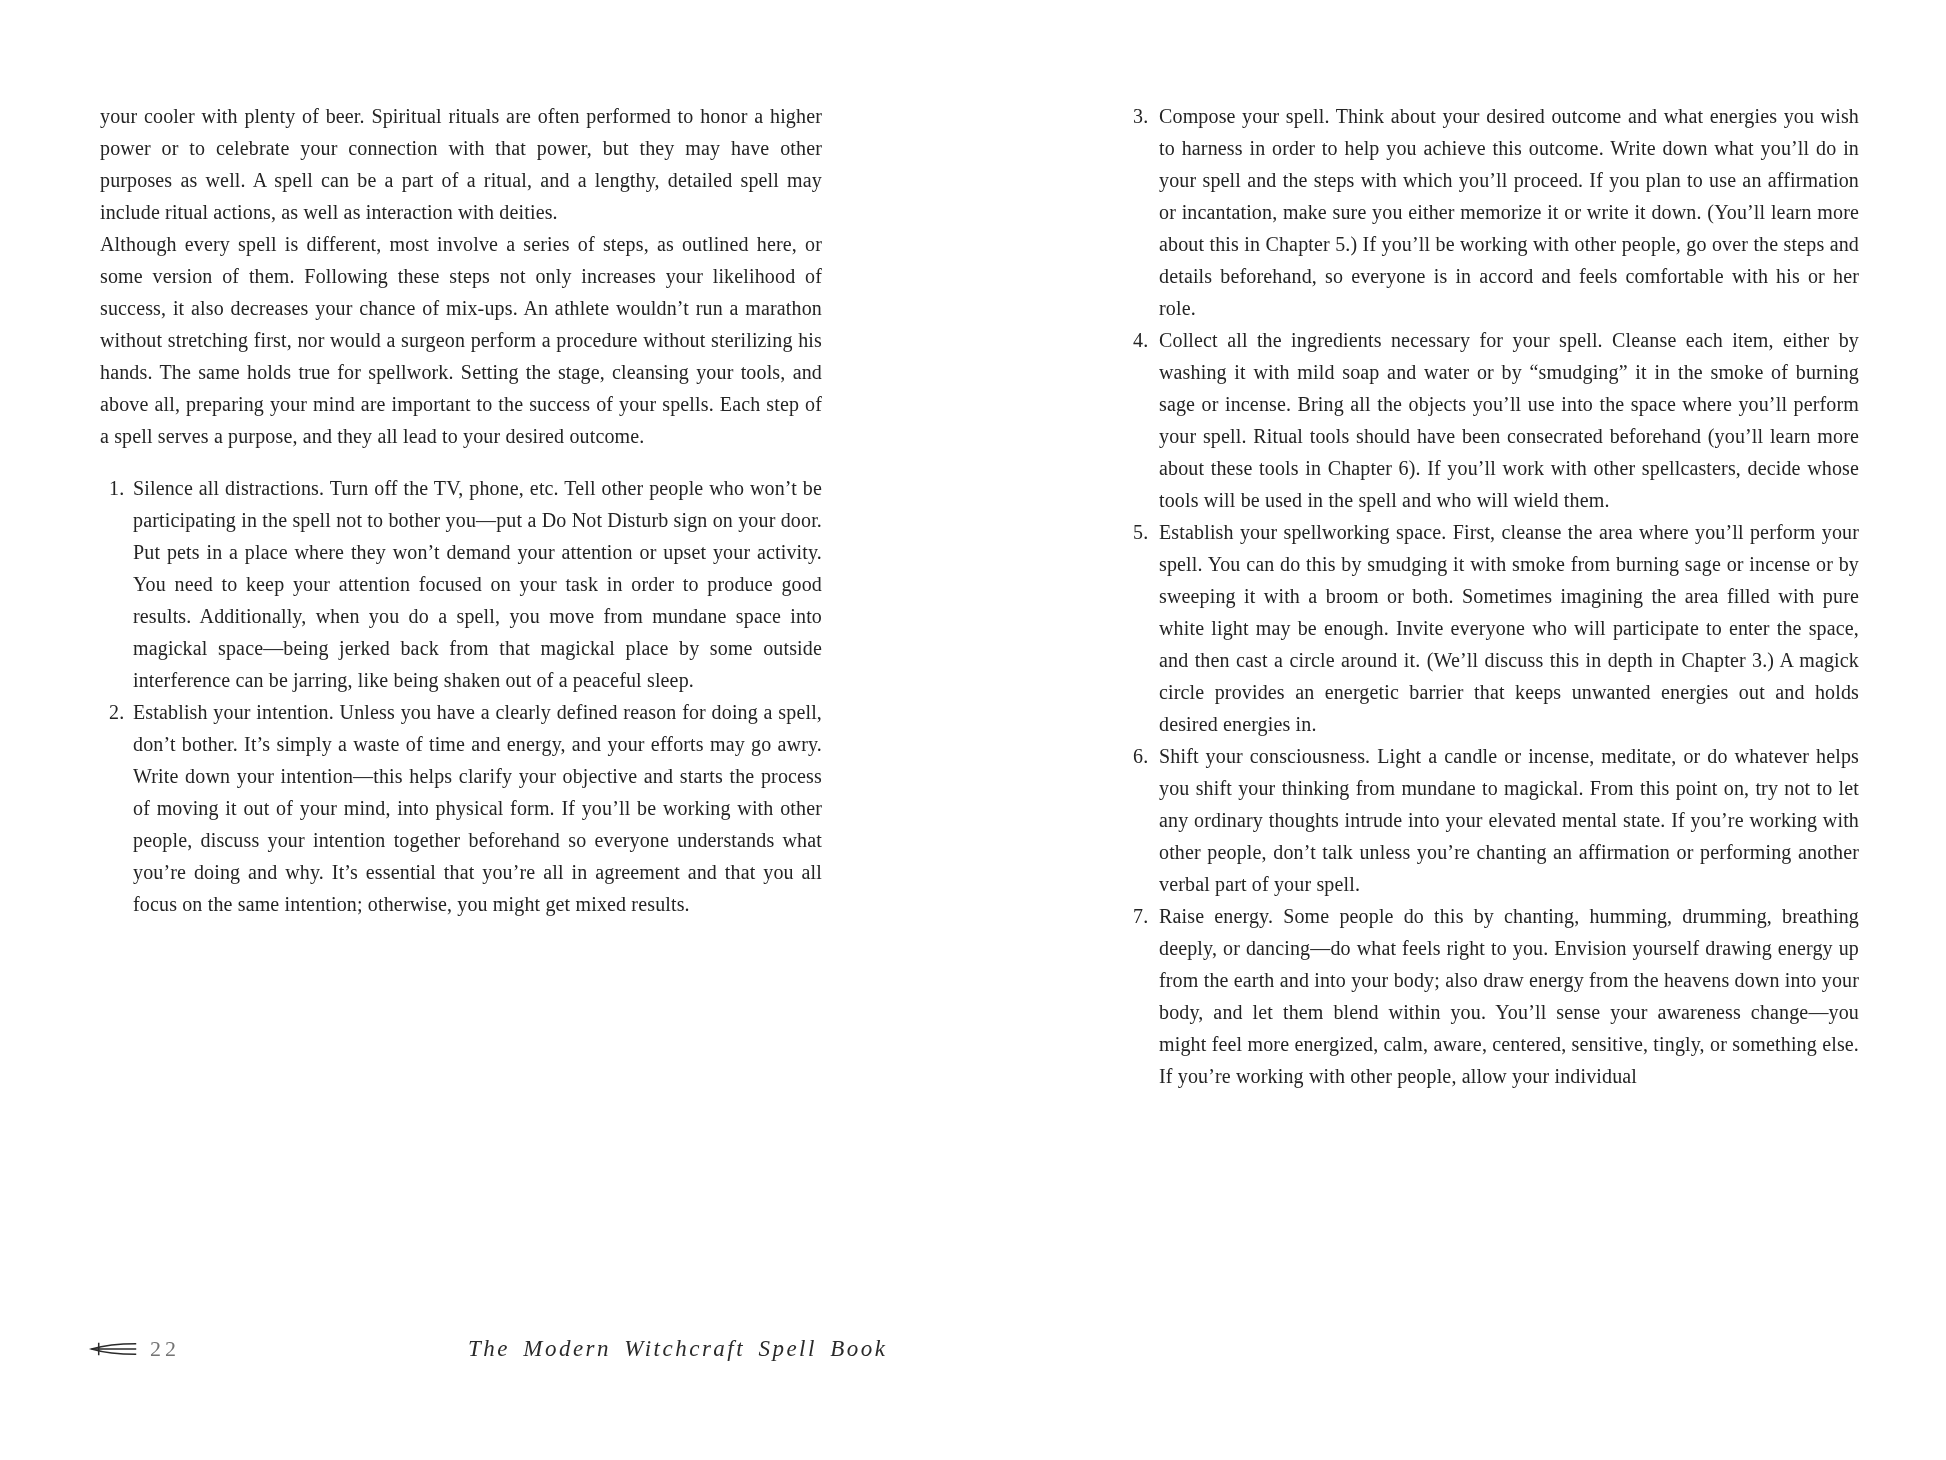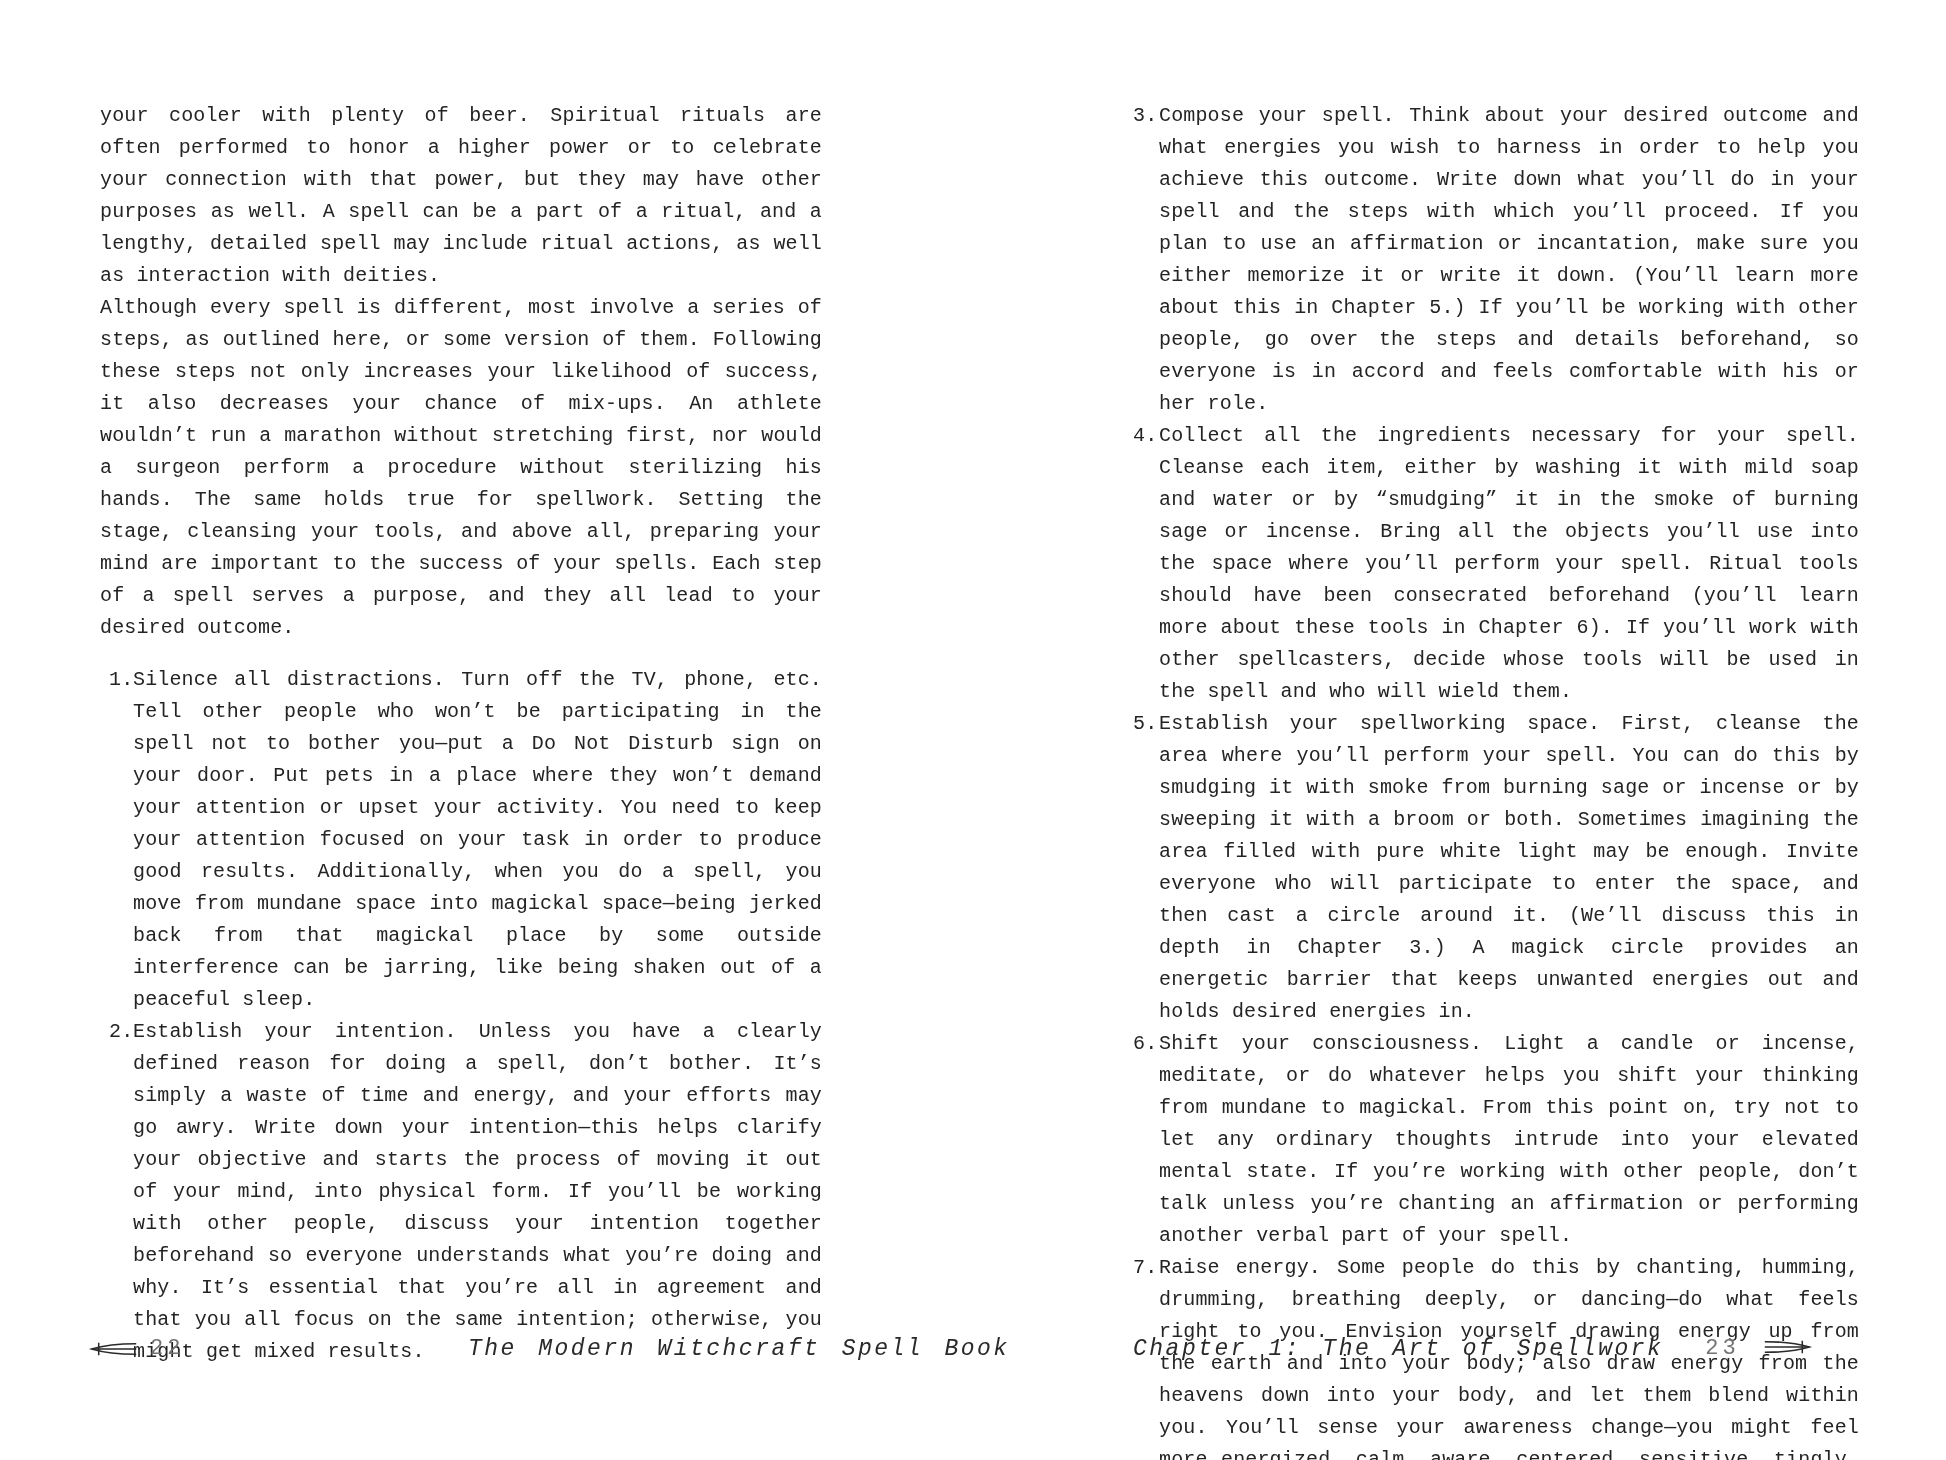--- a/index.html
+++ b/index.html
@@ -3,21 +3,21 @@
 <meta charset="utf-8">
 <style>
   html, body { margin: 0; padding: 0; background: #ffffff; }
 
   .spread {
     position: relative;
     width: 1946px;
     height: 1460px;
     background: #ffffff;
     color: #242424;
-    font-family: Liberation Mono, monospace;
+    font-family: Liberation Serif, serif;
     overflow: hidden;
   }
 
   .page { position: absolute; top: 0; }
   .page-left  { left: 100px; width: 722px; padding-top: 100px; }
   .page-right { left: 1133px; width: 726px; padding-top: 100px; }
 
   .body-text {
     font-size: 20px;
     line-height: 32px;
@@ -140,27 +140,14 @@
       <svg class="arrow-glyph" width="50" height="20" viewBox="0 0 56 20">
         <path d="M54 4 C32 4 14 7 4 10 C14 13 32 16 54 16"></path>
         <path d="M54 10 L4 10"></path>
         <path d="M12 3 L12 17"></path>
       </svg>
     </span>
     <span class="folio">22</span>
     <span class="running-title">The Modern Witchcraft Spell Book</span>
   </div>
 
-  <div class="footer footer-right">
-    <span class="running-title">Chapter 1: The Art of Spellwork</span>
-    <span class="folio-group">
-      <span class="folio">23</span>
-      <span class="arrow">
-        <svg class="arrow-glyph" width="50" height="20" viewBox="0 0 56 20">
-          <path d="M2 4 C24 4 42 7 52 10 C42 13 24 16 2 16"></path>
-          <path d="M2 10 L52 10"></path>
-          <path d="M44 3 L44 17"></path>
-        </svg>
-      </span>
-    </span>
-  </div>
 
 </div>
 
 </body></html>

